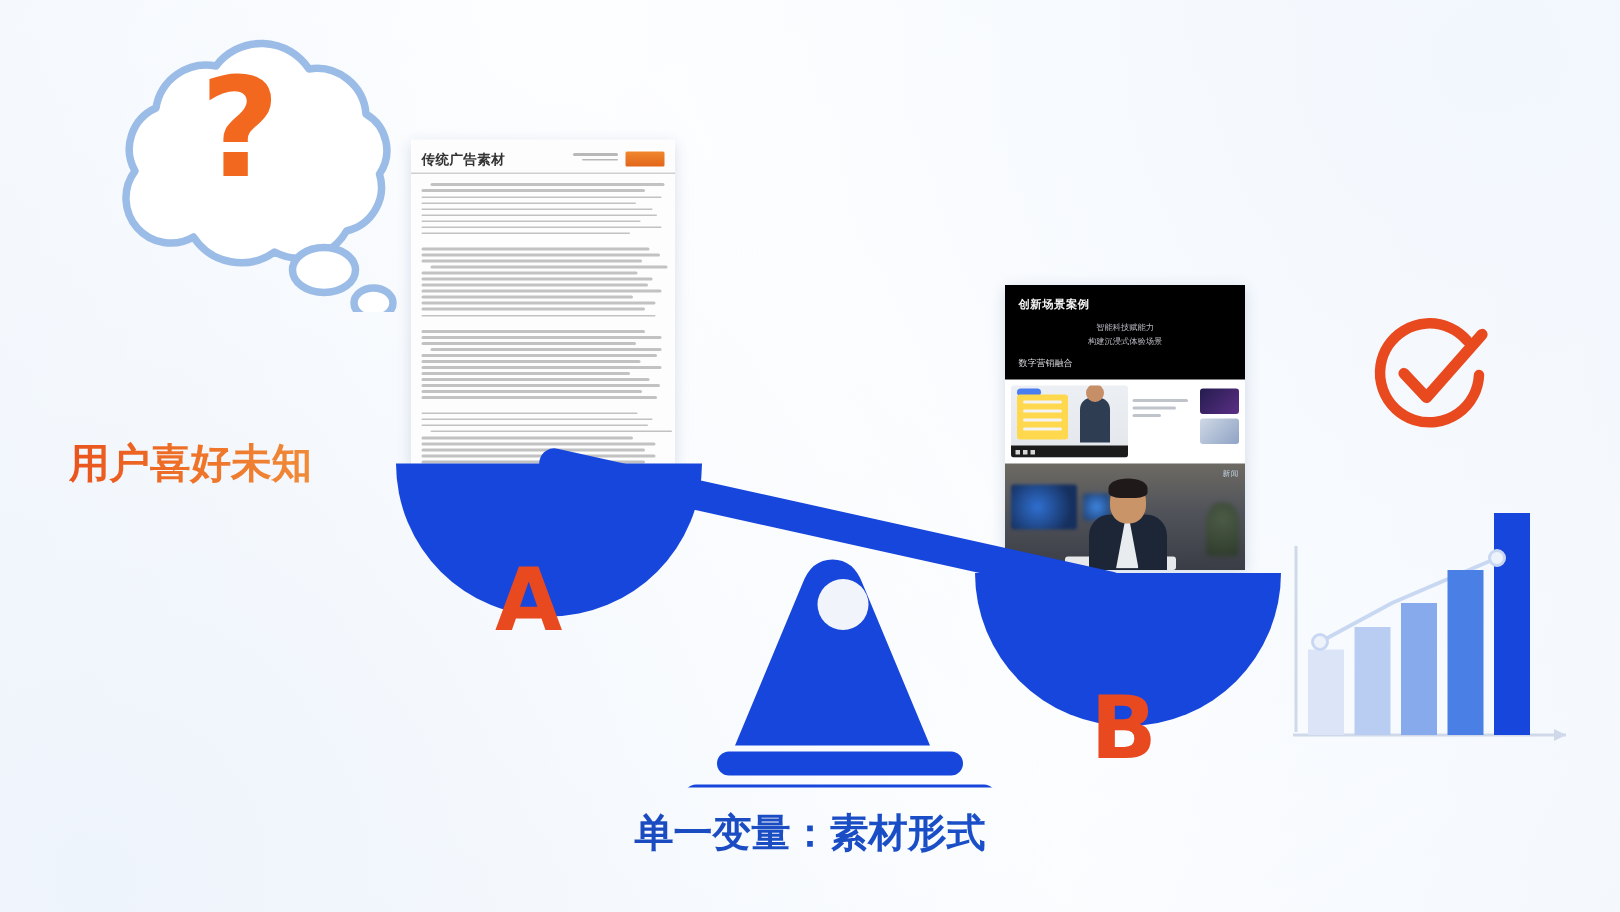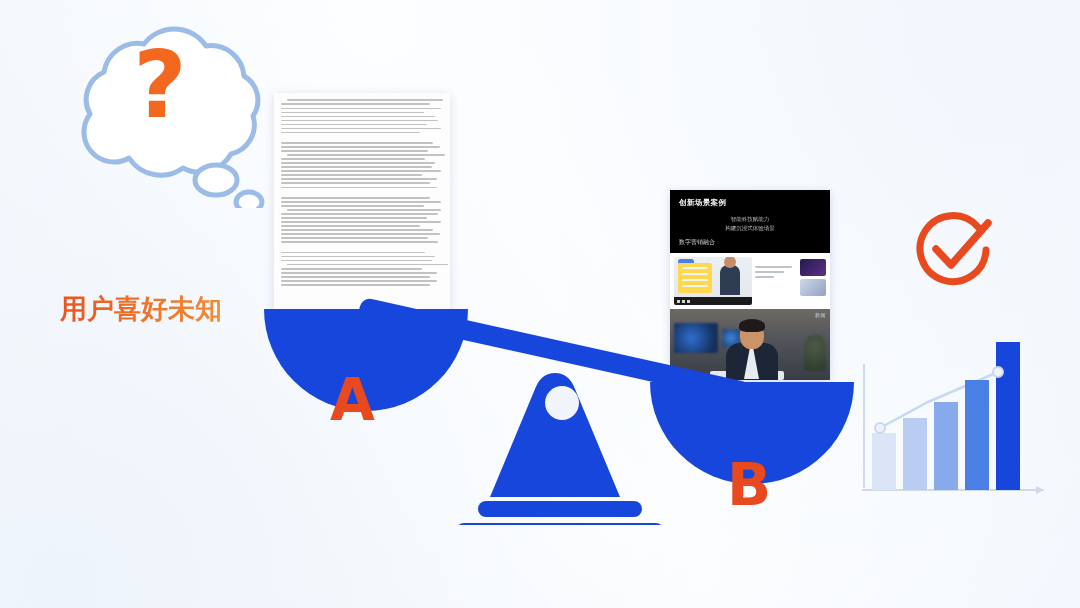--- a/index.html
+++ b/index.html
@@ -33,21 +33,21 @@
     font-size:92px;font-weight:bold;color:#f2681f;line-height:1;
     font-family:"DejaVu Sans",sans-serif;
   }
   
   .side-label{
     position:absolute;font-size:27px;font-weight:bold;white-space:nowrap;
     background:linear-gradient(95deg,#e9531d 0%,#ee6f26 45%,#f08c39 100%);
     -webkit-background-clip:text;background-clip:text;
     -webkit-text-fill-color:transparent;color:#ea5a20;
   }
-  #label-left{left:60px;top:291px;}
+  #label-left{left:46px;top:291px;}
   #label-right{left:855px;top:291px;}
   
   #caption{
     position:absolute;left:0;top:538px;width:1080px;text-align:center;
     font-size:26px;font-weight:bold;color:#1a4fd0;white-space:nowrap;
     background:linear-gradient(95deg,#16347f 0%,#1b4bc0 40%,#1756d8 100%);
     -webkit-background-clip:text;background-clip:text;
     -webkit-text-fill-color:transparent;
   }
   
@@ -199,20 +199,28 @@
                  a38 38 0 0 1 -54 -10
                  a30 30 0 0 1 -39 -44 Z"></path>
         <ellipse cx="172" cy="162" rx="21" ry="15"></ellipse>
         <ellipse cx="205" cy="184" rx="13" ry="10"></ellipse>
       </g>
     </svg>
     <div id="qmark">?</div>
   </div>
 
   <div id="news-card">
+    <div id="news-head">
+      <div id="news-title">传统广告素材</div>
+      <div id="news-sub">
+          <i></i>
+          <i></i>
+        </div>
+      <div id="news-badge"></div>
+    </div>
     <div id="news-body">
         <div class="pline" style="width: 96%; margin-left: 4%;"></div>
         <div class="pline" style="width: 92%;"></div>
         <div class="pline" style="width: 99%;"></div>
         <div class="pline" style="width: 88%;"></div>
         <div class="pline" style="width: 95%;"></div>
         <div class="pline" style="width: 97%;"></div>
         <div class="pline" style="width: 90%;"></div>
         <div class="pline" style="width: 99%;"></div>
         <div class="pline" style="width: 86%;"></div>
@@ -340,14 +348,15 @@
       <rect x="45" y="90" width="24" height="72" fill="#b9cdf2"></rect>
       <rect x="76" y="74" width="24" height="88" fill="#86aaec"></rect>
       <rect x="107" y="52" width="24" height="110" fill="#4a80e6"></rect>
       <rect x="138" y="14" width="24" height="148" fill="#1746dc"></rect>
     </g>
     <circle cx="22" cy="100" r="5" fill="#eef3fb" stroke="#c9d8f2" stroke-width="2"></circle>
     <circle cx="140" cy="44" r="5" fill="#eef3fb" stroke="#c9d8f2" stroke-width="2"></circle>
     <path d="M178 158 l8 4 l-8 4 Z" fill="#cfd9ea"></path>
   </svg>
 
+  <div id="caption">单一变量：素材形式</div>
 
 </div>
 
 </body></html>

